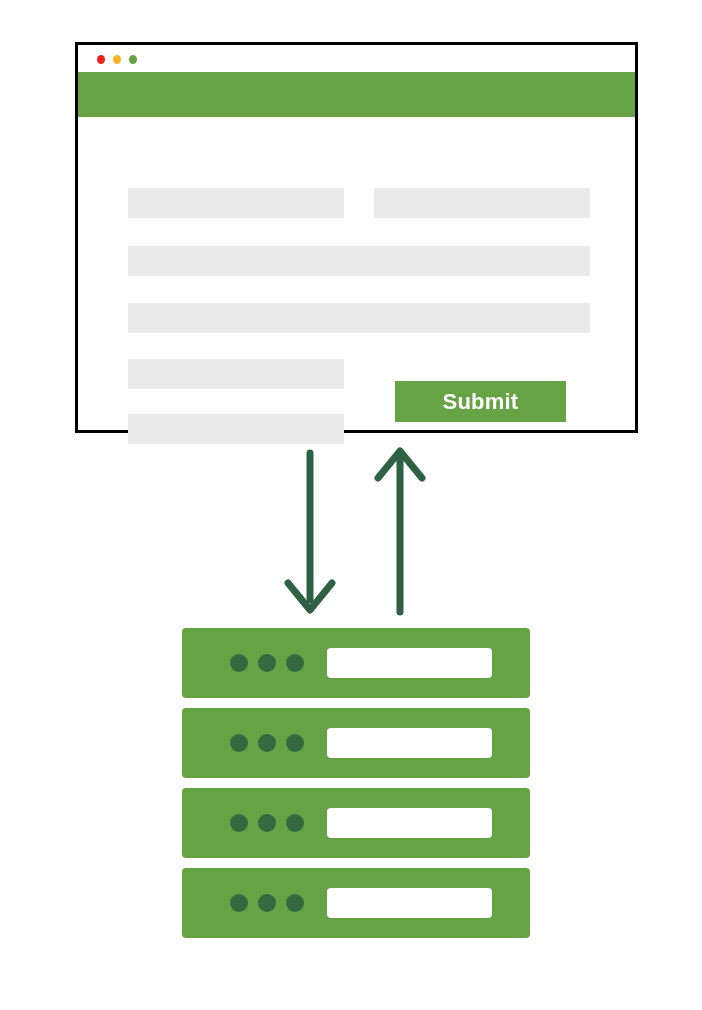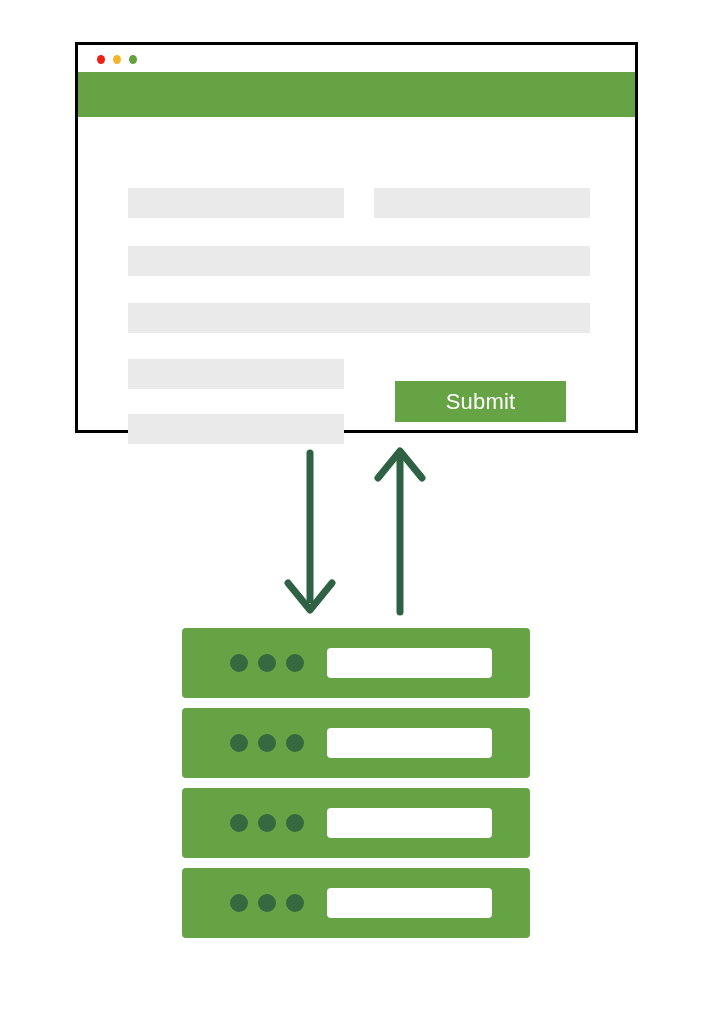--- a/index.html
+++ b/index.html
@@ -78,21 +78,21 @@
   .field {
     position: absolute;
     background: #eaeaea;
   }
 
   .submit-button {
     position: absolute;
     background: #66a344;
     color: #ffffff;
     font-size: 22px;
-    font-weight: normal;
+    font-weight: bold;
     display: flex;
     align-items: center;
     justify-content: center;
     letter-spacing: 0.2px;
     cursor: pointer;
     user-select: none;
     text-align: right;
   }
 
   

